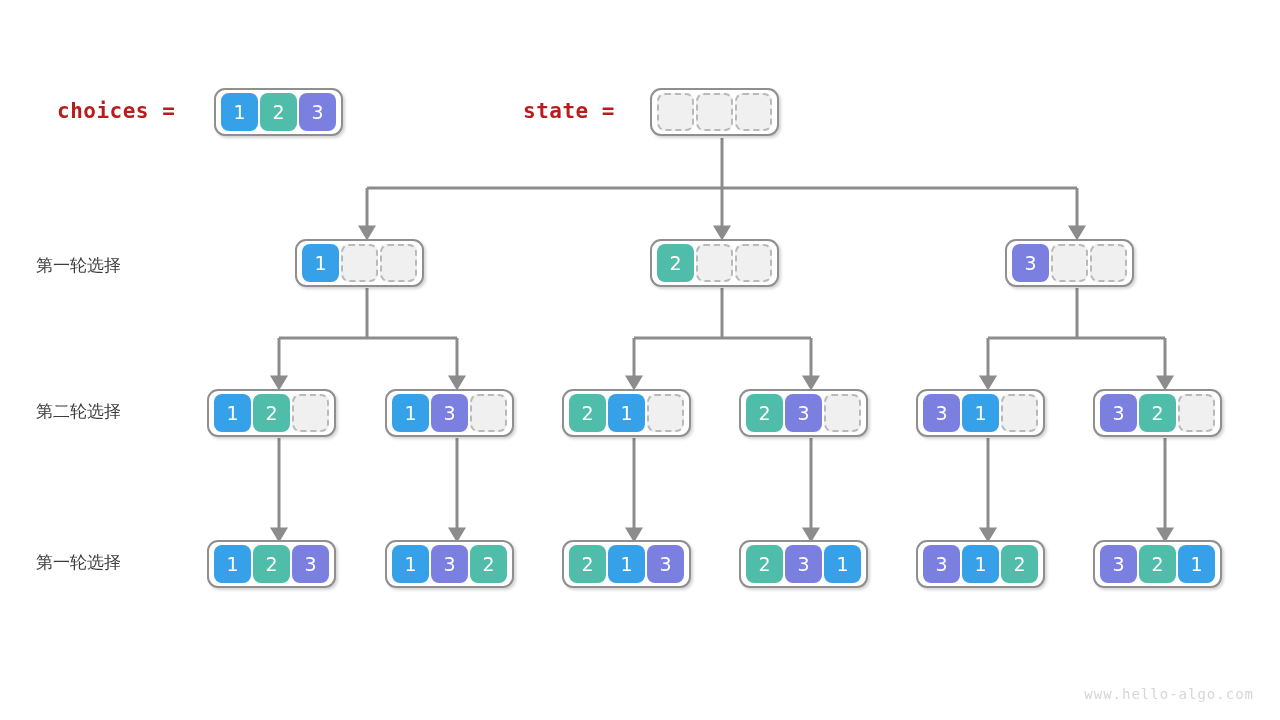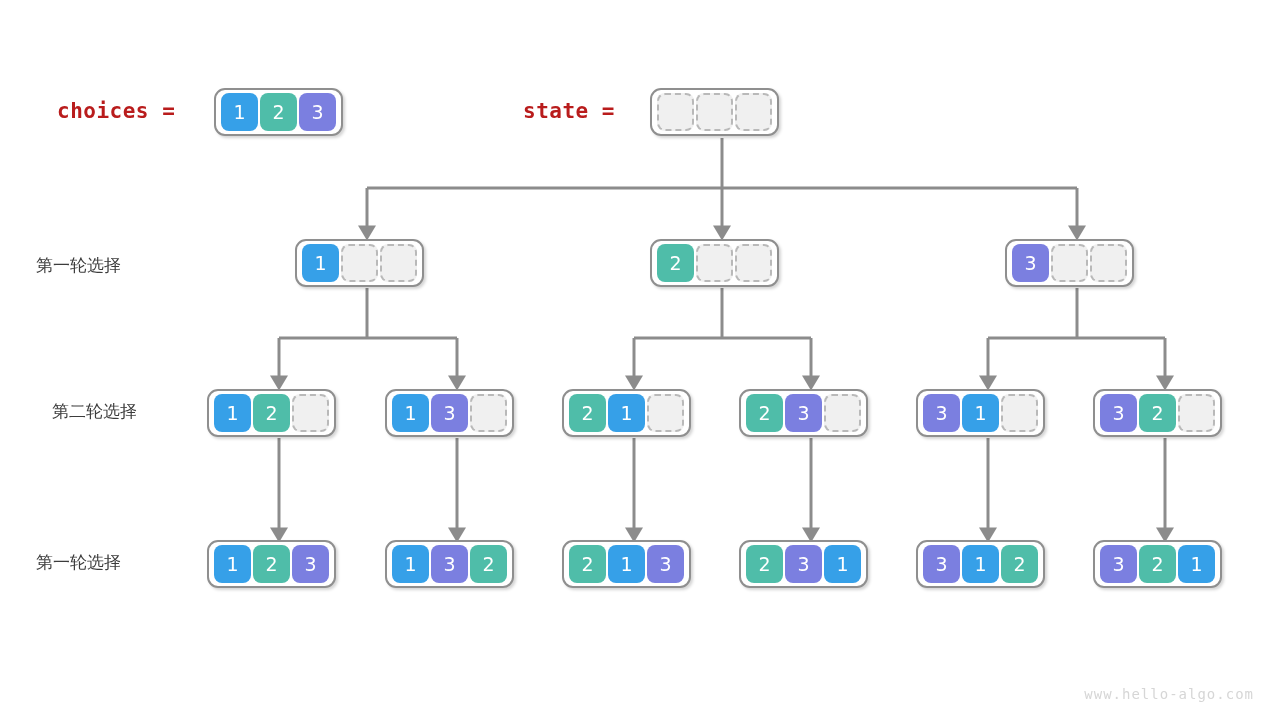--- a/index.html
+++ b/index.html
@@ -157,21 +157,21 @@
     </div>
 
   <div class="eq-label" style="left:523px; top:101px;">state  =</div>
   <div class="node shadowed" id="node-state" style="left:650px; top:88px;">
       <div class="cell empty"></div>
       <div class="cell empty"></div>
       <div class="cell empty"></div>
     </div>
 
   <div class="row-label" style="left:36px; top:257px;text-align:right;">第一轮选择</div>
-  <div class="row-label" style="left:52px; top:403px;font-family:Liberation Serif, serif;">第二轮选择</div>
+  <div class="row-label" style="left:36px; top:403px;font-family:Liberation Serif, serif;">第二轮选择</div>
   <div class="row-label" style="left:36px; top:554px;">第一轮选择</div>
 
   <div class="node shadowed" id="l1-0" style="left:295px; top:239px;">
       <div class="cell" style="background: rgb(54, 160, 232);">1</div>
       <div class="cell empty"></div>
       <div class="cell empty"></div>
     </div>
   <div class="node shadowed" id="l1-1" style="left:650px; top:239px;">
       <div class="cell" style="background: rgb(79, 189, 169);">2</div>
       <div class="cell empty"></div>

